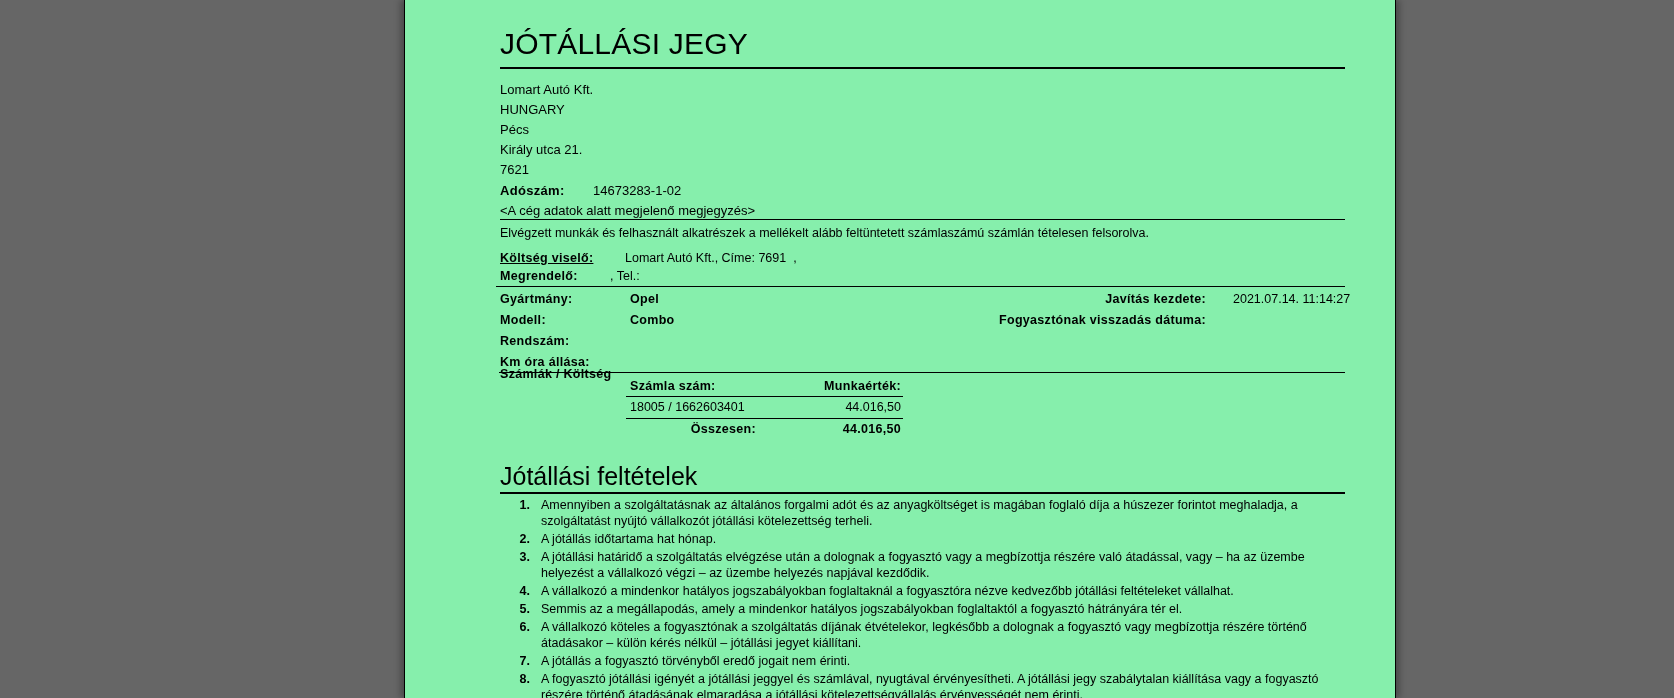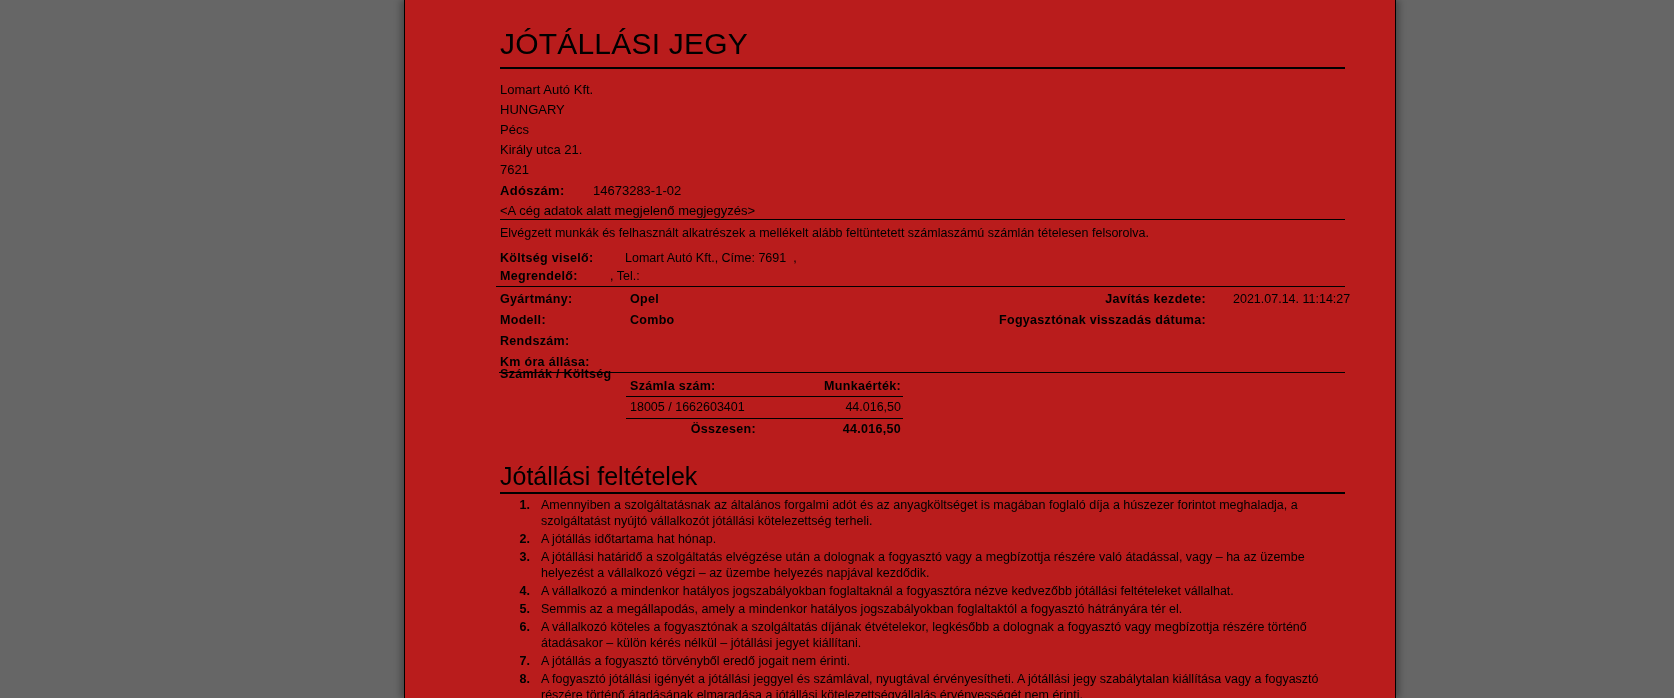--- a/index.html
+++ b/index.html
@@ -5,21 +5,21 @@
     html, body { margin: 0; padding: 0; }
     body {
       width: 1674px; height: 698px; overflow: hidden;
       background: #666666;
       font-family: "Liberation Sans", sans-serif;
       color: #000;
       position: relative;
     }
     .page {
       position: absolute; left: 404px; top: 0; width: 990px; height: 698px;
-      background: #b91c1c;
+      background: #86efac;
       border-left: 1px solid #000; border-right: 1px solid #000;
       box-shadow: -4px 0 6px rgba(0,0,0,0.25), 4px 0 6px rgba(0,0,0,0.25);
       overflow: hidden;
     }
     .abs { position: absolute; white-space: nowrap; }
     .title { left: 95px; top: 26px; font-size: 30px; letter-spacing: 0.2px; line-height: 36px; }
     .hr-thick { position: absolute; left: 95px; width: 845px; height: 2px; background: #000; }
     .hr-thin { position: absolute; height: 1px; background: #000; }
     .t13 { font-size: 13px; line-height: 16px; }
     .t12 { font-size: 12.5px; line-height: 16px; }
@@ -44,21 +44,21 @@
   <div class="abs t13" style="left:95px; top:122px;">Pécs</div>
   <div class="abs t13" style="left:95px; top:142px;">Király utca 21.</div>
   <div class="abs t13" style="left:95px; top:162px;">7621</div>
   <div class="abs t13 b" style="left:95px; top:183px;">Adószám:</div>
   <div class="abs t13" style="left:188px; top:183px;">14673283-1-02</div>
   <div class="abs t13" style="left:95px; top:203px;">&lt;A cég adatok alatt megjelenő megjegyzés&gt;</div>
   <div class="hr-thin" style="left:95px; width:845px; top:219px;"></div>
 
   <div class="abs t12" style="left:95px; top:225px;">Elvégzett munkák és felhasznált alkatrészek a mellékelt alább feltüntetett számlaszámú számlán tételesen felsorolva.</div>
 
-  <div class="abs t12 b" style="left:95px; top:250px;">Költség viselő:</div>
+  <div class="abs t12 b" style="left:95px; top:250px;text-decoration:underline;">Költség viselő:</div>
   <div class="abs t12" style="left:220px; top:250px; white-space:pre;text-align:right;">Lomart Autó Kft., Címe: 7691  ,</div>
   <div class="abs t12 b" style="left:95px; top:268px;">Megrendelő:</div>
   <div class="abs t12" style="left:205px; top:268px;">, Tel.:</div>
   <div class="hr-thin" style="left:91px; width:849px; top:286px;"></div>
 
   <div class="abs t12 b" style="left:95px; top:291px;">Gyártmány:</div>
   <div class="abs t12 b" style="left:225px; top:291px;">Opel</div>
   <div class="abs t12 b" style="left:95px; top:312px;">Modell:</div>
   <div class="abs t12 b" style="left:225px; top:312px;">Combo</div>
   <div class="abs t12 b" style="left:95px; top:333px;">Rendszám:</div>

